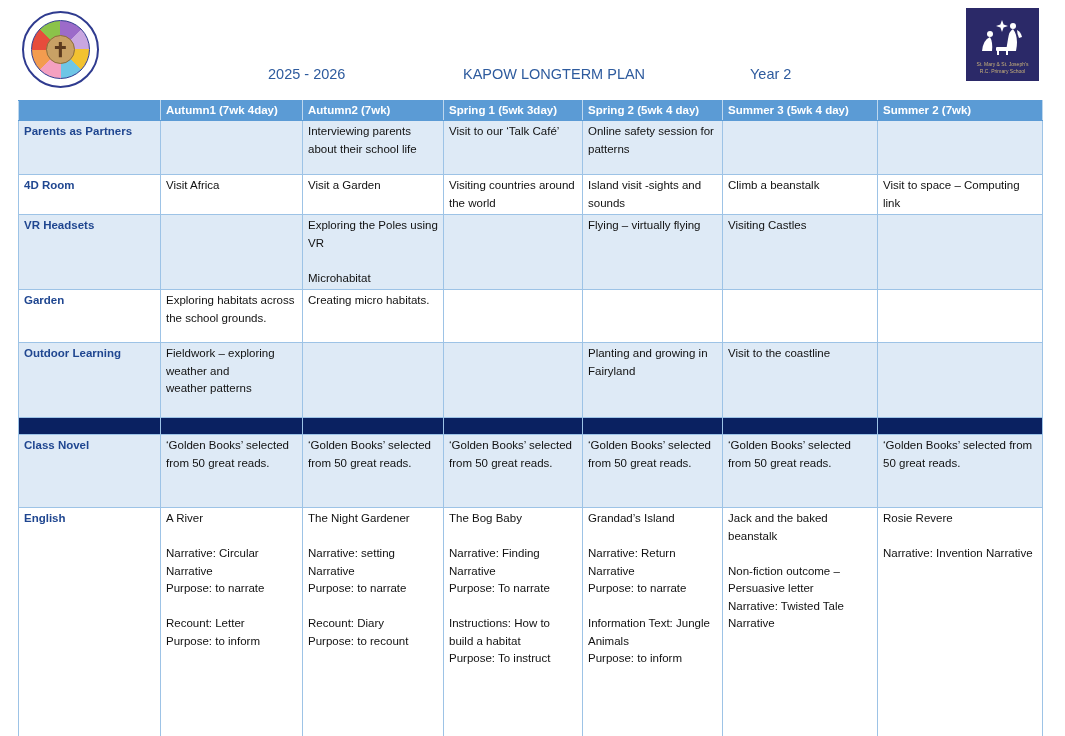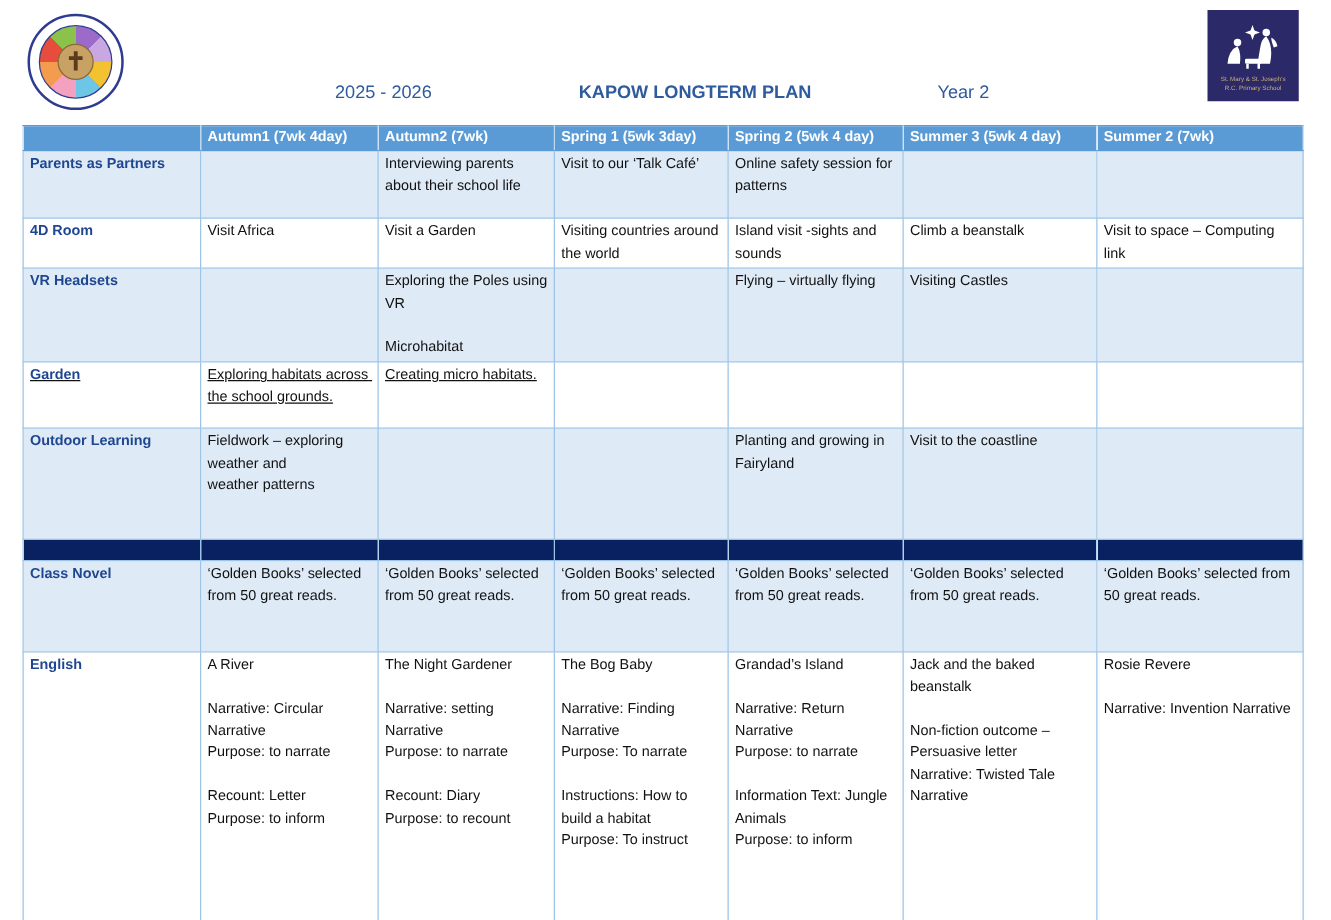--- a/index.html
+++ b/index.html
@@ -24,21 +24,21 @@
   .crest .wheel{position:absolute;left:7px;top:7px;width:59px;height:59px;border-radius:50%;
     background:conic-gradient(#9C6BC9 0 45deg,#C9A7E0 45deg 90deg,#F2C230 90deg 135deg,
       #6EC6E6 135deg 180deg,#F4A0C0 180deg 225deg,#F39C4F 225deg 270deg,
       #E74C3C 270deg 315deg,#8BC34A 315deg 360deg);
     border:1px solid #2F3B8F;}
   .crest .core{position:absolute;left:22px;top:22px;width:29px;height:29px;border-radius:50%;
     background:#C8A165;border:1px solid #8A6B3A;display:flex;align-items:center;justify-content:center;
     color:#5B3A1E;font-size:20px;line-height:1;font-weight:bold;}
   .titlebar-text{position:absolute;top:66px;font-size:14.5px;color:var(--title_text);}
   .year-range{left:268px;}
-  .plan-title{left:463px;font-weight:bold;}
+  .plan-title{left:463px;font-weight:normal;}
   .year-group{left:750px;}
   .school-logo{position:absolute;right:26px;top:8px;width:73px;height:73px;
     background:var(--logo_navy);display:flex;flex-direction:column;align-items:center;justify-content:flex-end;
     padding-bottom:6px;}
   .school-logo svg{position:absolute;top:6px;left:0;width:73px;height:48px;}
   .school-name{color:var(--logo_gold);font-size:5px;line-height:1.4;text-align:center;white-space:pre-line;}
 
   
   table.plan{position:absolute;left:18px;top:100px;border-collapse:collapse;table-layout:fixed;
     width:1024px;font-size:11.5px;line-height:1.52;color:#111;}
@@ -129,30 +129,30 @@
           <td class="label-cell">VR Headsets</td>
           <td></td>
           <td>Exploring the Poles using VR
 
 Microhabitat</td>
           <td></td>
           <td>Flying – virtually flying</td>
           <td>Visiting Castles</td>
           <td></td>
         </tr>
-        <tr class="row-white" style="height: 53px; text-decoration: underline;">
+        <tr class="row-white" style="height: 53px;">
           <td class="label-cell">Garden</td>
           <td>Exploring habitats across the school grounds.</td>
           <td>Creating micro habitats.</td>
           <td></td>
           <td></td>
           <td></td>
           <td></td>
         </tr>
-        <tr class="row-blue" style="height: 89px;">
+        <tr class="row-blue" style="height: 75px;">
           <td class="label-cell">Outdoor Learning</td>
           <td>Fieldwork – exploring weather and
 weather patterns</td>
           <td></td>
           <td></td>
           <td>Planting and growing in Fairyland</td>
           <td>Visit to the coastline</td>
           <td></td>
         </tr>
         <tr class="row-divider" style="height: 17px;">

